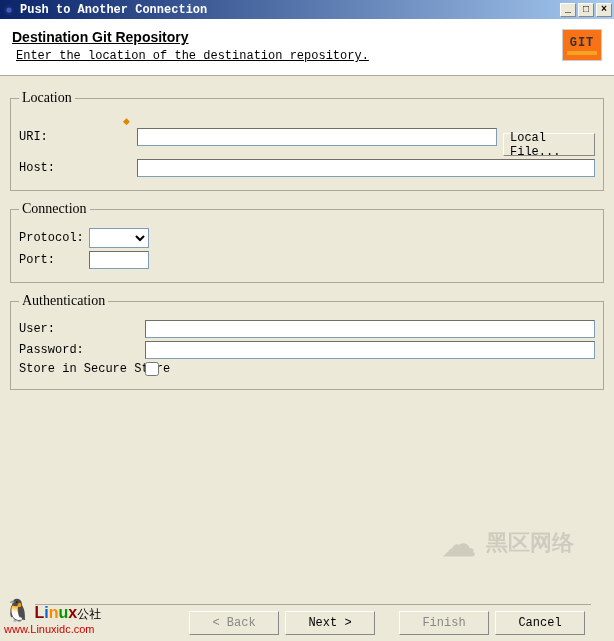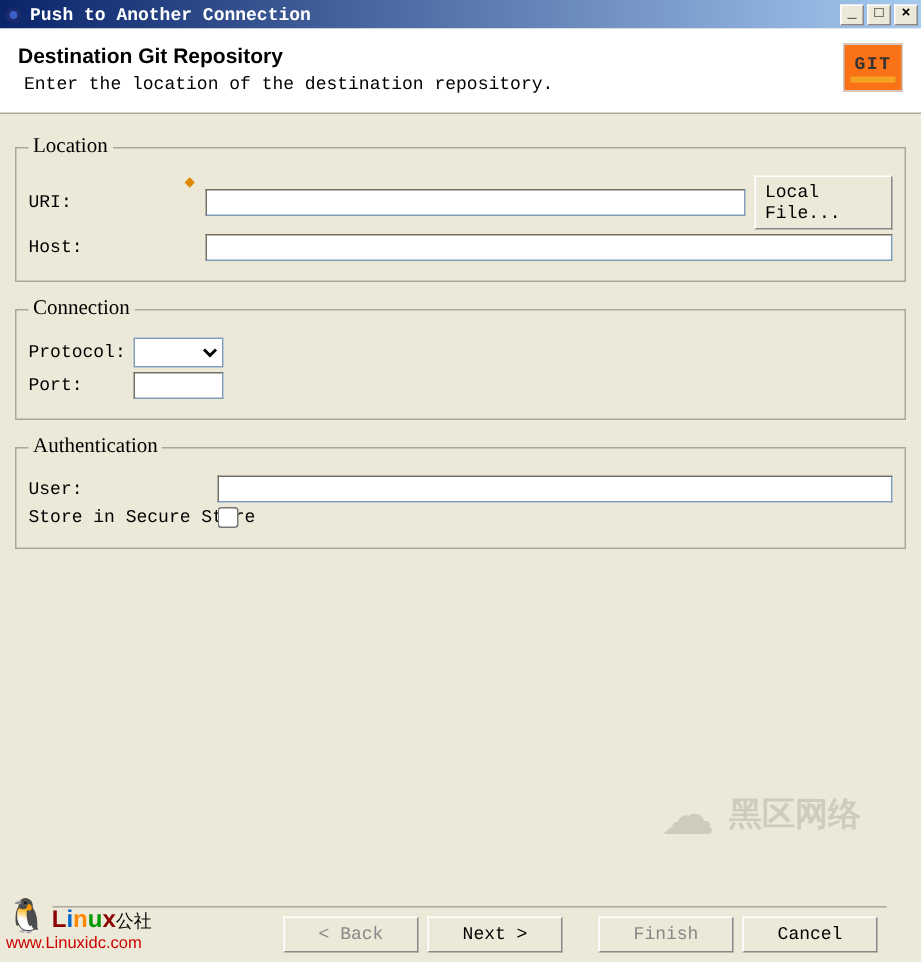--- a/index.html
+++ b/index.html
@@ -44,21 +44,21 @@
     font-size: 10px;
     color: #000;
   }
   .header-panel {
     background: #fff;
     border-bottom: 1px solid #aca899;
     padding: 10px 12px 12px 12px;
     display: flex;
     align-items: flex-start;
   }
-  .header-text { flex: 1; }
+  .header-text { flex: 1; text-decoration: underline; }
   .header-title {
     font-size: 14px;
     font-weight: bold;
     color: #000;
     margin-bottom: 4px;
   }
   .header-sub {
     font-family: "Courier New", monospace;
     font-size: 12px;
     color: #000;
@@ -127,24 +127,25 @@
     width: 60px;
   }
   .btn {
     font-family: "Courier New", monospace;
     font-size: 12px;
     background: #ece9d8;
     border: 1px solid #fff;
     border-right-color: #888;
     border-bottom-color: #888;
     padding: 2px 6px;
-    height: 36px;
+    height: 23px;
     display: inline-flex;
     align-items: center;
     cursor: default;
+    margin-top: 16px;
   }
   .btn-local { margin-left: 6px; width:92px; justify-content:center;}
   input[type=checkbox] {
     width: 14px; height: 14px;
     margin: 0;
   }
   .deco-icon {
     position: absolute;
     font-size: 9px;
   }
@@ -263,20 +264,24 @@
     </div>
   </fieldset>
 
   <fieldset class="fs-auth">
     <legend>Authentication</legend>
     <div class="row">
       <span class="lbl">User:</span>
       <input type="text" class="input-full" value="" style="">
     </div>
     <div class="row">
+      <span class="lbl">Password:</span>
+      <input type="password" class="input-full" value="" style="">
+    </div>
+    <div class="row">
       <span class="lbl lbl-checkbox">Store in Secure Store</span>
       <input type="checkbox" style="">
     </div>
   </fieldset>
 
 </div>
 
 <div class="watermark2">
   <span class="mush">☁</span>
   <span>黑区网络</span><br>

